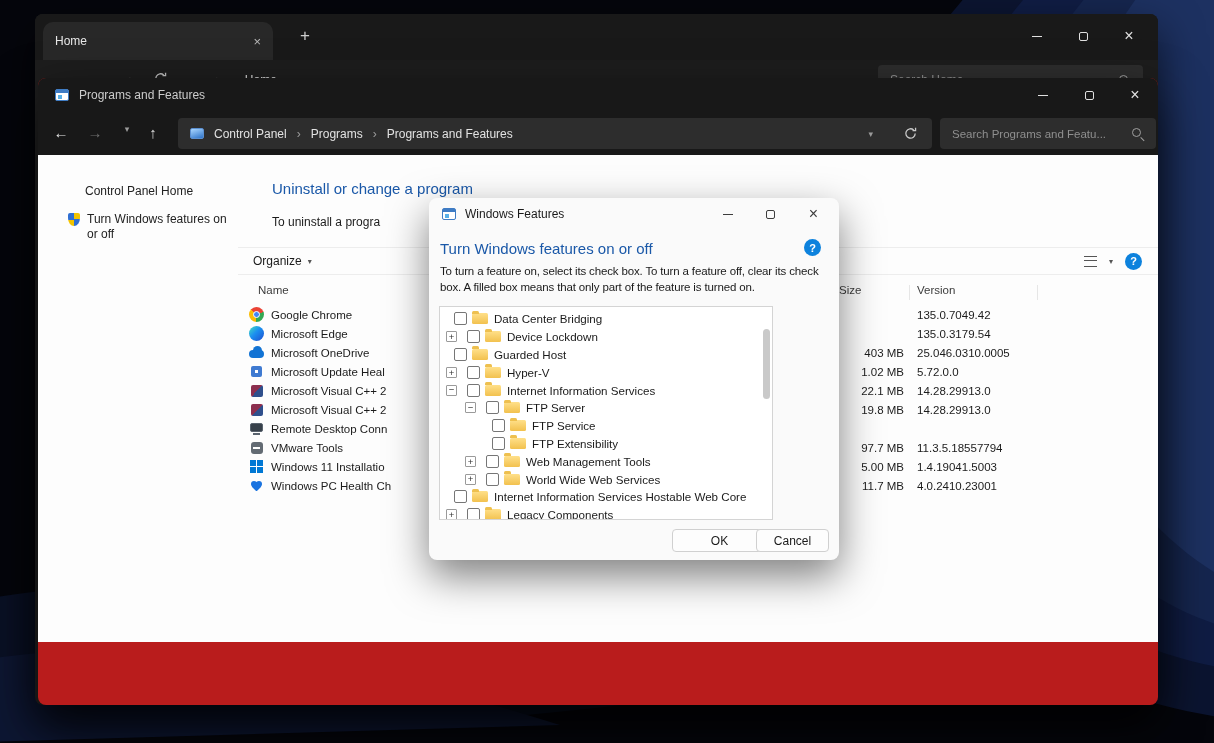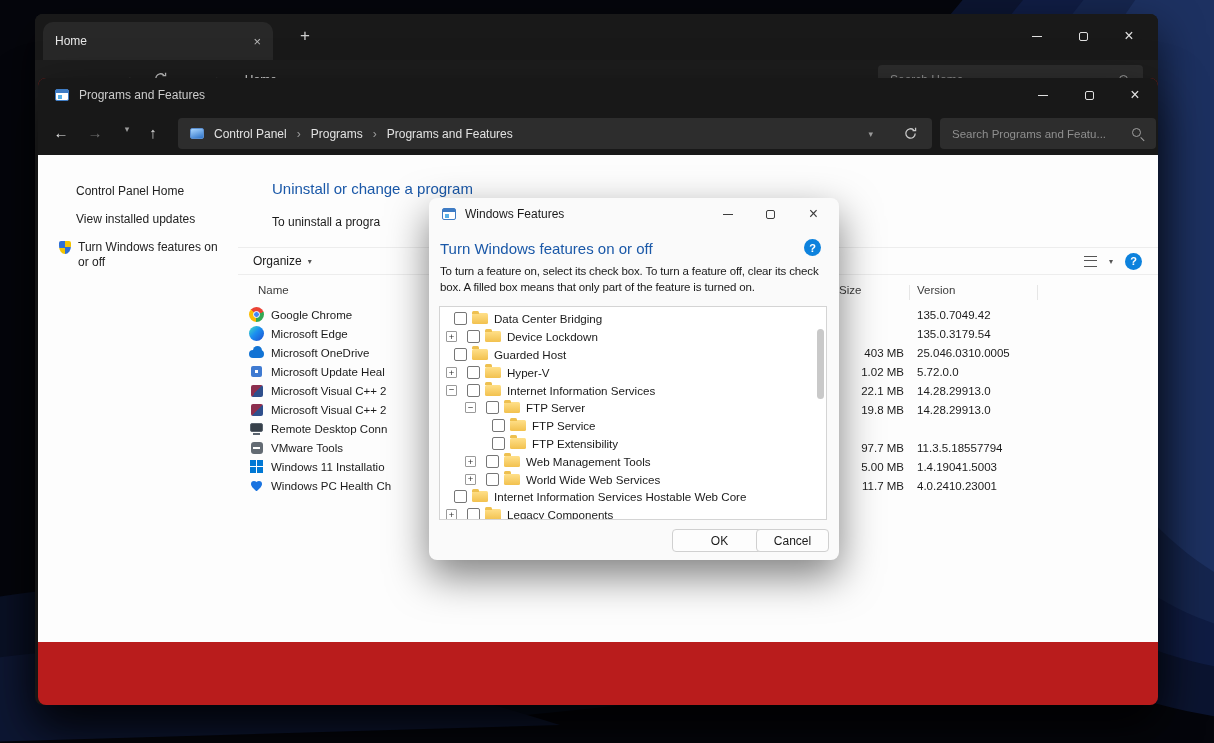--- a/index.html
+++ b/index.html
@@ -62,21 +62,21 @@
   #pf .pill{position:absolute;left:140px;top:6px;width:754px;height:31px;background:#2d2d2d;border-radius:4px;
             display:flex;align-items:center;color:#e2e2e2;font-size:12px;padding:0 12px;box-sizing:border-box;gap:10px;}
   .cp-ico{width:14px;height:11px;border-radius:2px;background:linear-gradient(160deg,#a9d6ff,#2f74c9);border:1px solid #5b8fd0;box-sizing:border-box;flex:0 0 14px;}
   #pf .pill .caret{margin-left:auto;color:#9a9a9a;font-size:9px;}
   #pf .pill .rsvg{margin-left:20px;margin-right:2px;}
   #pf .srch{position:absolute;left:902px;top:6px;width:216px;height:31px;background:#2d2d2d;border-radius:4px;
             display:flex;align-items:center;color:#8f8f8f;font-size:11.5px;padding:0 12px;box-sizing:border-box;}
   #pf .srch span.ph{flex:1;white-space:nowrap;overflow:hidden;}
 
   #pf .content{position:absolute;top:77px;left:0;right:0;bottom:63px;background:#fdfdfd;color:#1b1b1b;}
-  #pf .side{position:absolute;left:9px;top:0;width:200px;bottom:0;padding-top:22px;box-sizing:border-box;}
+  #pf .side{position:absolute;left:18px;top:0;width:200px;bottom:0;padding-top:22px;box-sizing:border-box;}
   .side-item{padding:7px 8px 7px 29px;font-size:12px;color:#222;}
   .side-item.withico{display:flex;gap:7px;padding-left:12px;align-items:flex-start;}
   .shield{width:12px;height:13px;margin-top:1px;border-radius:2px 2px 6px 6px/2px 2px 8px 8px;flex:0 0 12px;
           background:conic-gradient(#f3c400 0 25%, #2f6fd3 0 50%, #f3c400 0 75%, #2f6fd3 0);}
   .side-wrap{width:152px;line-height:15px;}
 
   #pf .main{position:absolute;left:200px;top:0;right:0;bottom:0;}
   .page-heading{position:absolute;left:34px;top:25px;font-size:15px;color:var(--heading-blue,#1a58a8);}
   .page-sub{position:absolute;left:34px;top:60px;font-size:12px;white-space:nowrap;}
   .cmdbar{position:absolute;left:0;top:92px;right:0;height:28px;border-top:1px solid #ededed;border-bottom:1px solid #ededed;
@@ -138,21 +138,21 @@
         box-shadow:0 16px 40px rgba(0,0,0,.5);margin-left:44px;}
   #feat .tbar{height:32px;display:flex;align-items:center;position:relative;}
   .dlg-icon{width:14px;height:12px;border:1.5px solid #3f7cc4;border-radius:2px;position:relative;background:#fff;box-sizing:border-box;margin-left:13px;flex:0 0 14px;}
   .dlg-icon::before{content:"";position:absolute;left:0;right:0;top:0;height:3px;background:#3f7cc4;}
   .dlg-icon::after{content:"";position:absolute;left:2px;top:5px;width:4px;height:4px;background:#59b0e8;}
   #feat .ttext{font-size:12px;color:#1a1a1a;margin-left:9px;}
   #feat .wc{position:absolute;right:4px;top:1px;display:flex;}
   .dlg-heading{position:absolute;left:11px;top:42px;font-size:15px;color:var(--heading-blue,#1a58a8);}
   .dlg-help{position:absolute;right:18px;top:41px;}
   .dlg-desc{position:absolute;left:11px;top:66px;width:382px;font-size:11.5px;line-height:15.5px;letter-spacing:-0.15px;}
-  .treebox{position:absolute;left:10px;top:108px;width:388px;height:214px;background:#fff;border:1px solid #d4d4d4;
+  .treebox{position:absolute;left:10px;top:108px;width:334px;height:214px;background:#fff;border:1px solid #d4d4d4;
            box-sizing:border-box;overflow:hidden;padding-top:3px;}
   .trow{height:17.8px;display:flex;align-items:center;font-size:11.6px;box-sizing:border-box;}
   .expander{width:11px;height:11px;border:1px solid #9a9a9a;background:#fff;display:flex;align-items:center;justify-content:center;
             font-size:9.5px;color:#333;border-radius:1px;margin-right:10px;flex:0 0 11px;line-height:1;box-sizing:border-box;}
   .tspacer{width:8px;flex:0 0 8px;}
   .cb{width:13px;height:13px;border:1px solid #767676;background:#fff;border-radius:2px;margin-right:5px;flex:0 0 13px;box-sizing:border-box;}
   .folder{width:16px;height:11px;position:relative;margin-right:6px;flex:0 0 16px;border-radius:1.5px;
           background:linear-gradient(#ffe08a,#f2c14e);}
   .folder::before{content:"";position:absolute;left:0;top:-2.5px;width:7px;height:3px;background:#eec04f;border-radius:1.5px 1.5px 0 0;}
   .tlabel{white-space:nowrap;}
@@ -240,21 +240,20 @@
     </div>
     <div class="srch">
       <span class="ph">Search Programs and Featu...</span>
       <span class="lens"></span>
     </div>
   </div>
 
   <div class="content">
     <div class="side">
       <div class="side-item">Control Panel Home</div>
-      <div class="side-item">View installed updates</div>
       <div class="side-item withico">
         <span class="shield"></span>
         <span class="side-wrap">Turn Windows features on or off</span>
       </div>
     </div>
     <div class="main">
       <div class="page-heading">Uninstall or change a program</div>
       <div class="page-sub">To uninstall a progra</div>
       <div class="cmdbar">
         <span>Organize</span>

